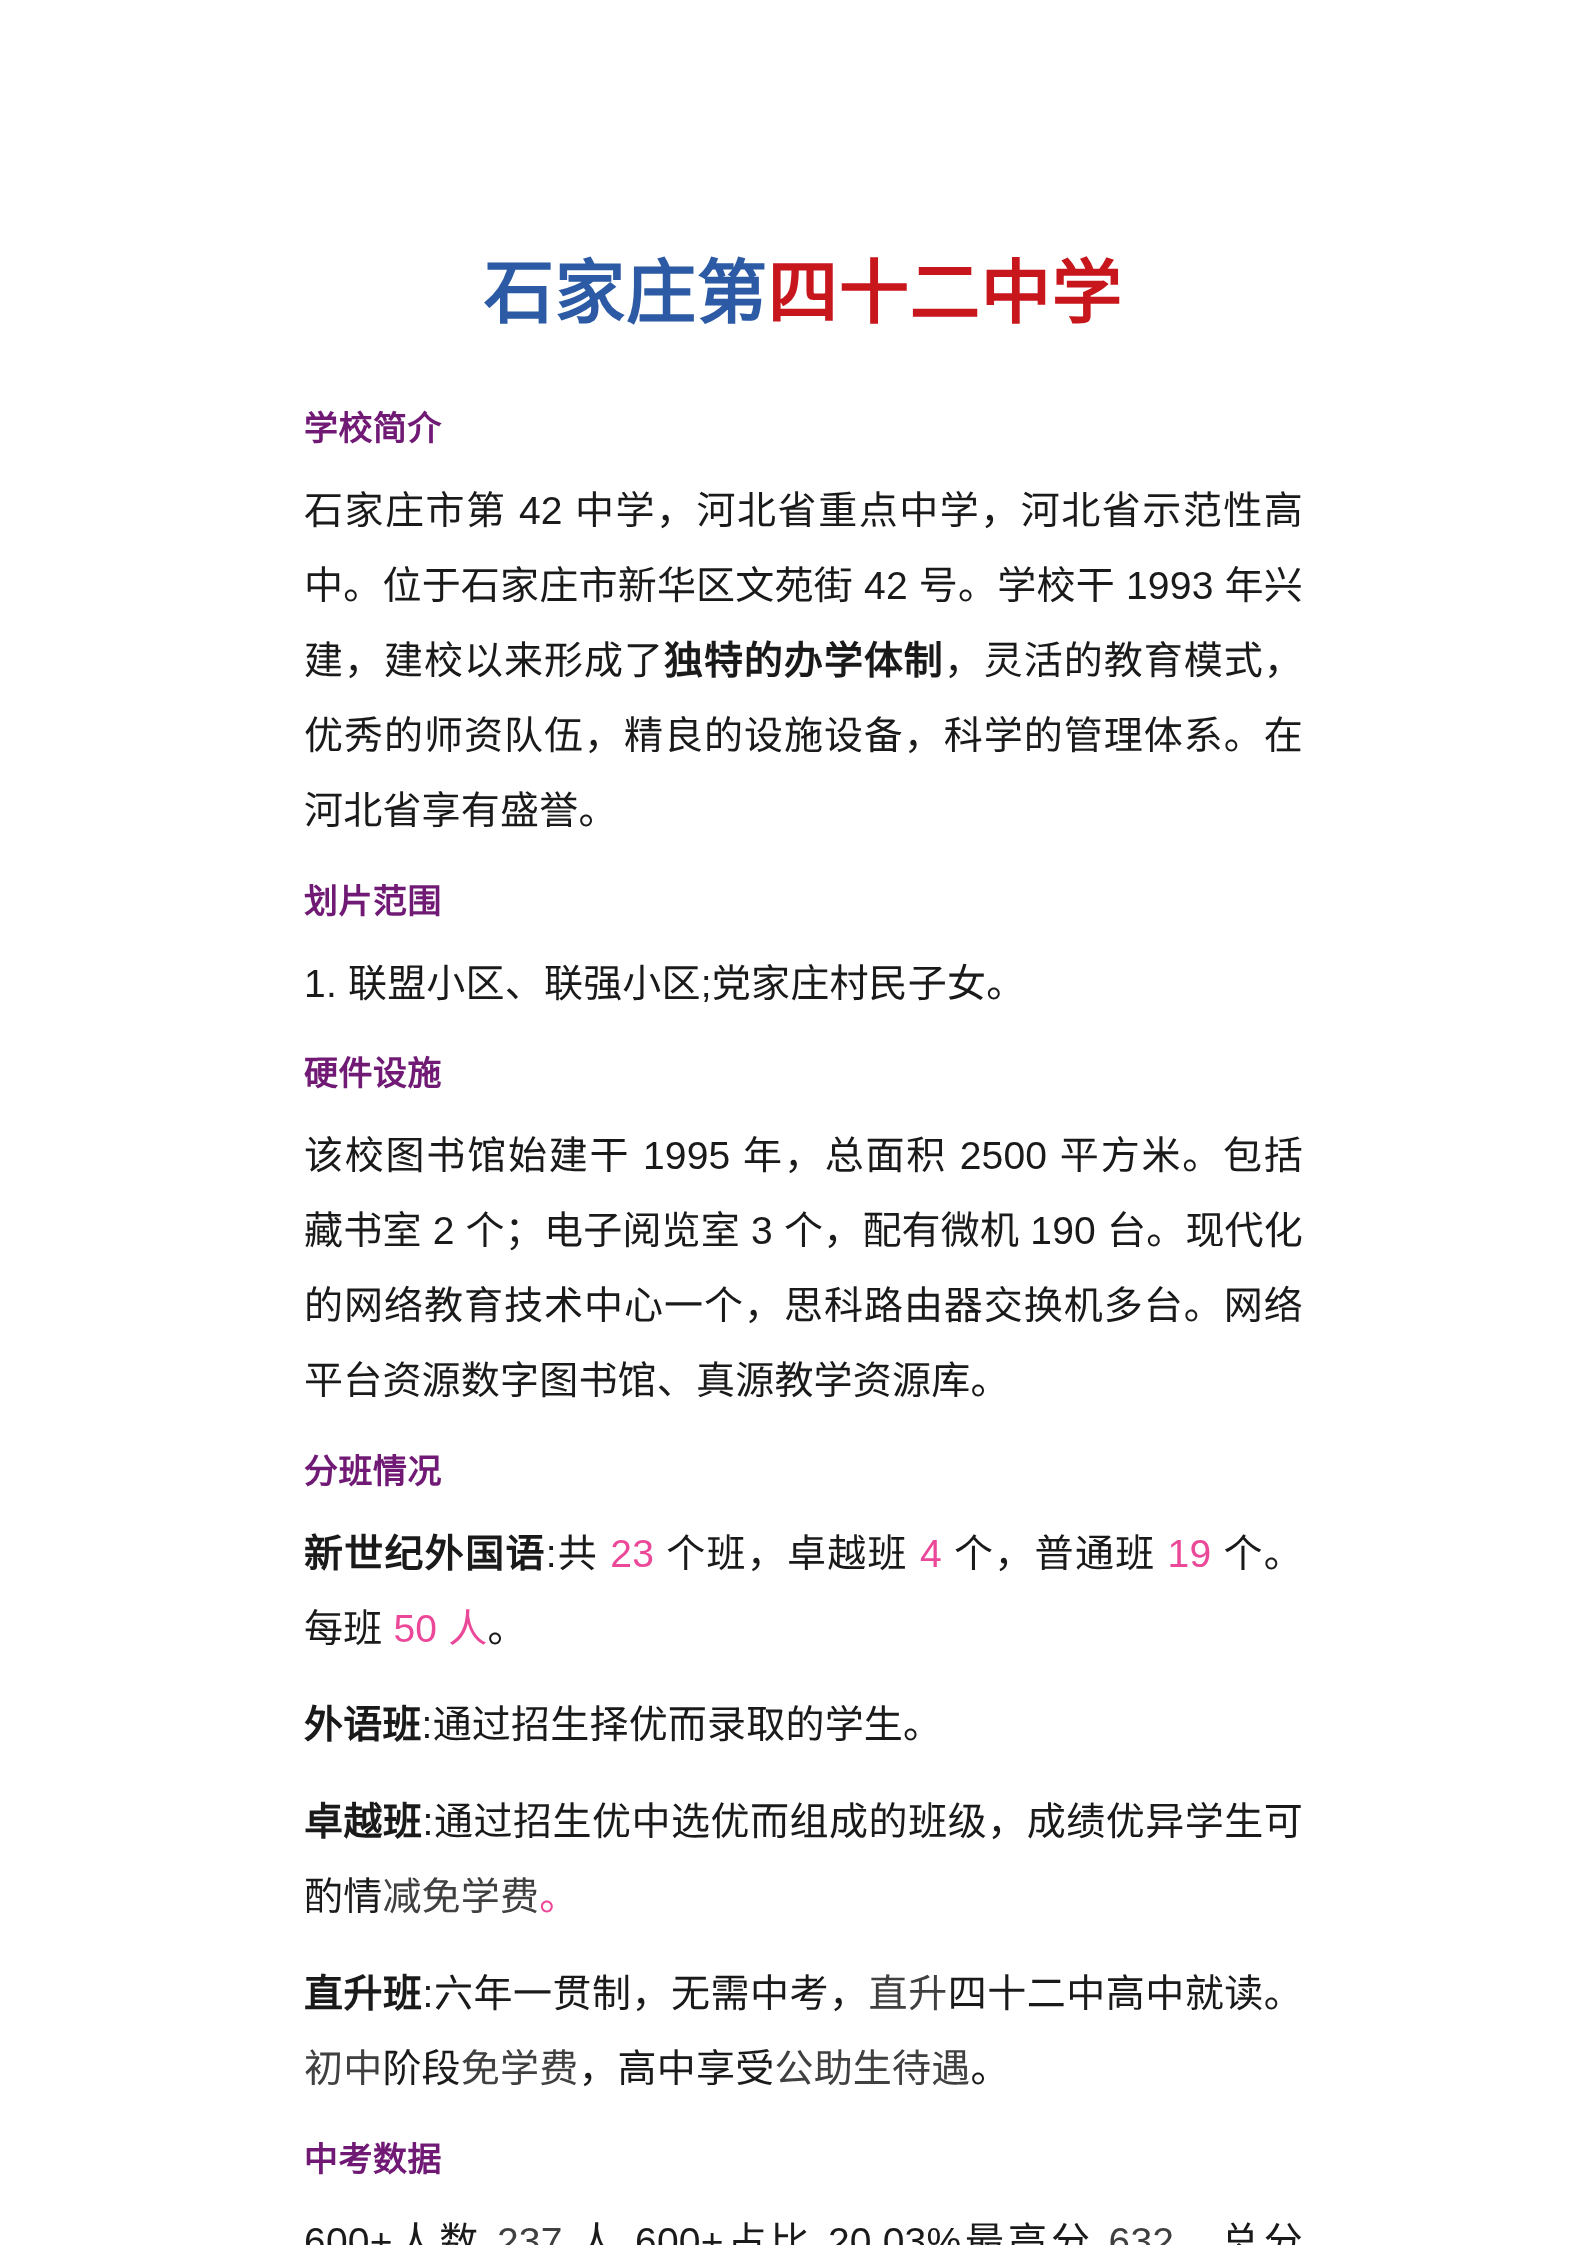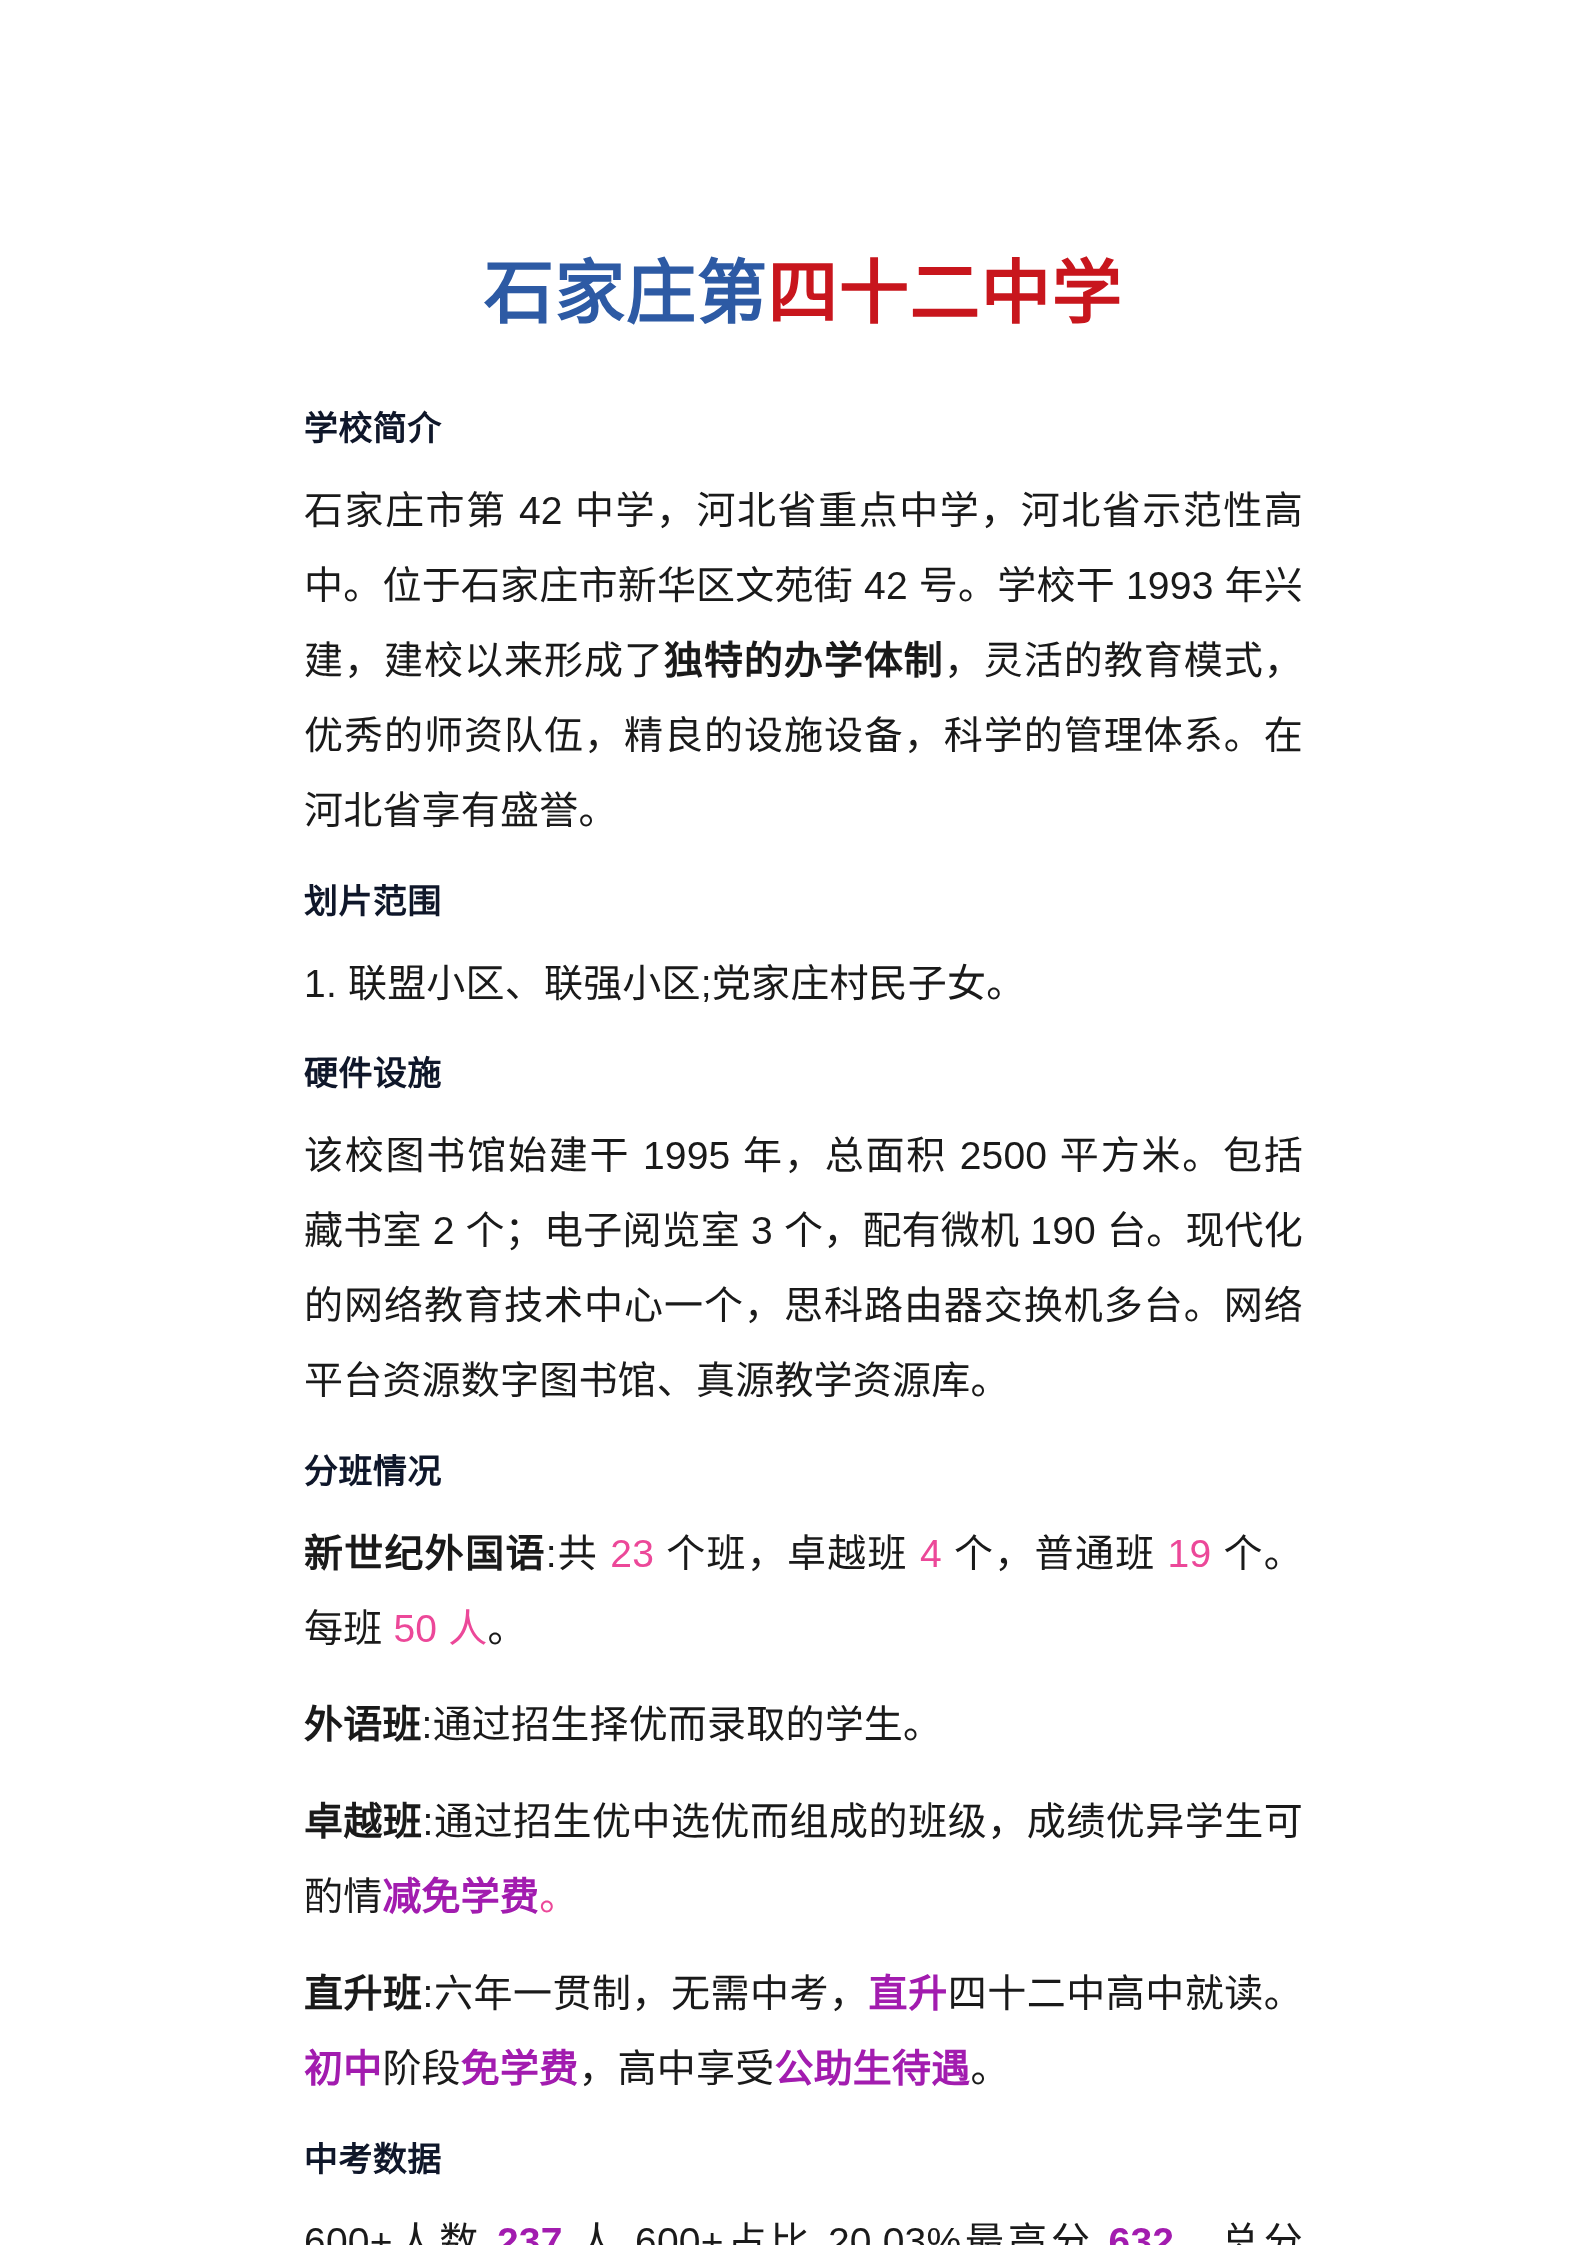--- a/index.html
+++ b/index.html
@@ -33,21 +33,21 @@
     letter-spacing: 1px;
     white-space: nowrap;
   }
   .title-blue { color: #2d5aa4; }
   .title-red  { color: #c8161d; }
 
   
   .section-heading {
     font-size: 34px;
     font-weight: bold;
-    color: #0f172a;
+    color: #701a75;
     line-height: 1.35;
     margin: 0;
     letter-spacing: 0.5px;
   }
 
   
   .body-par {
     font-size: 39px;
     line-height: 1.92;
     color: #1a1a1a;
@@ -57,21 +57,21 @@
     letter-spacing: 0.2px;
   }
 
   
   .gap-after-title { height: 74px; }
   .gap-small  { height: 22px; }
   .gap-medium { height: 30px; }
 
   .b { font-weight: bold; }
   .r { color: #ec4899; }
-  .rb { color: #a21caf; font-weight: bold; }
+  .rb { color: #404040; font-weight: normal; }
 </style>
 </head>
 <body>
 
 <div class="page">
 
   <h1 class="doc-title"><span class="title-blue">石家庄第</span><span class="title-red">四十二中学</span></h1>
 
   <div class="gap-after-title"></div>
 

